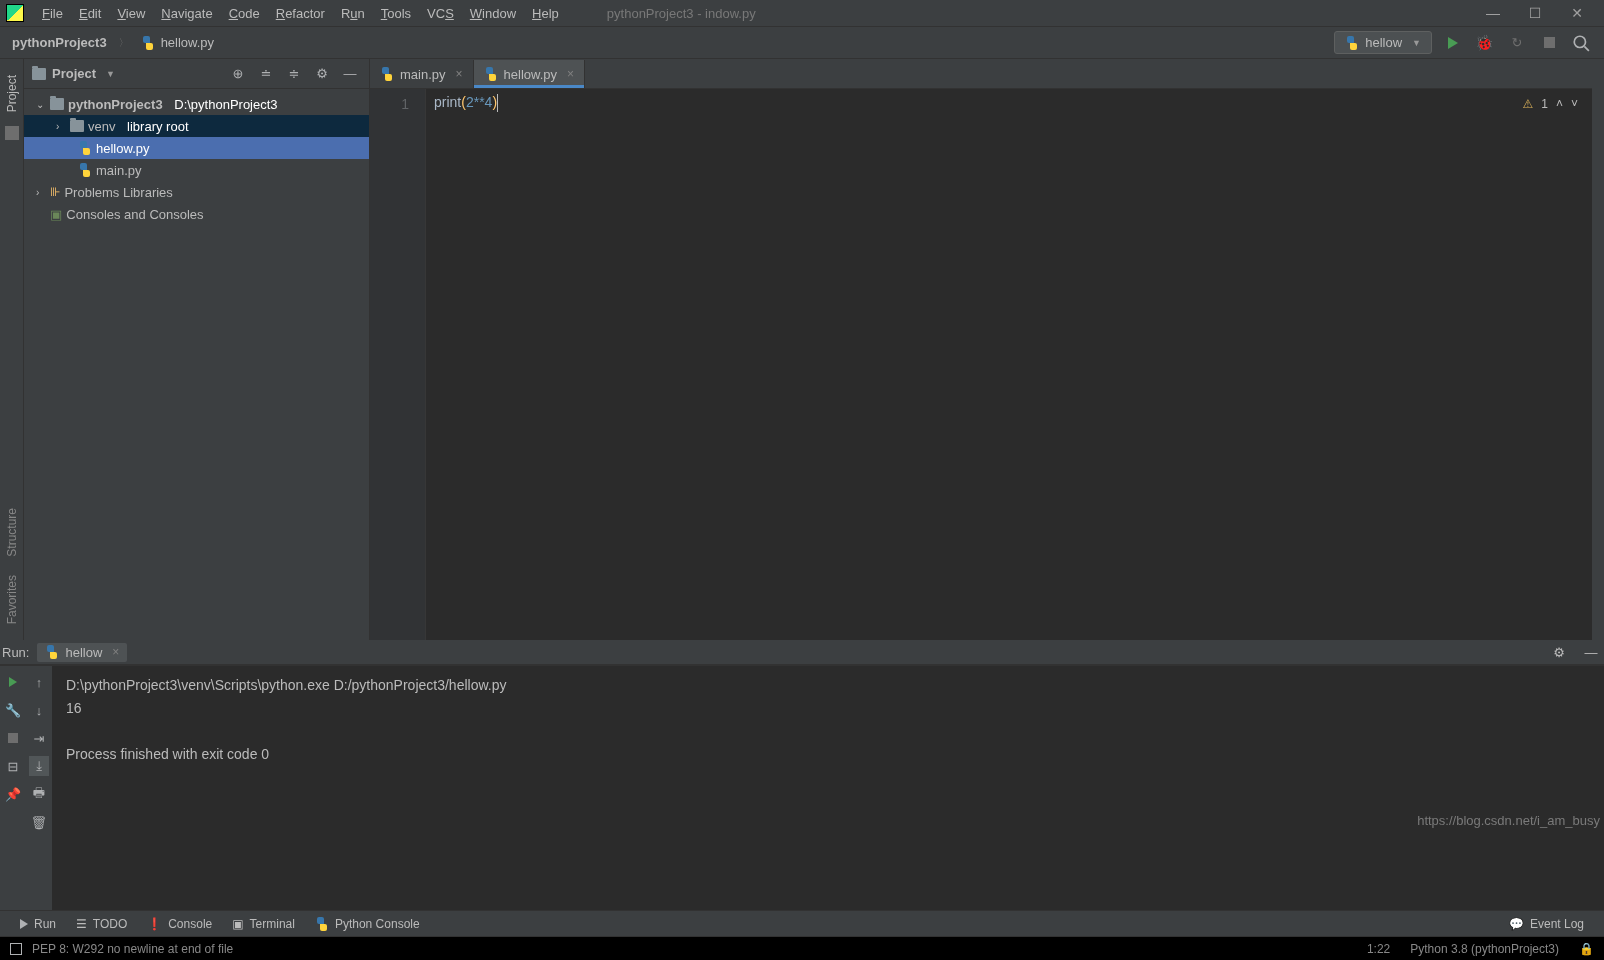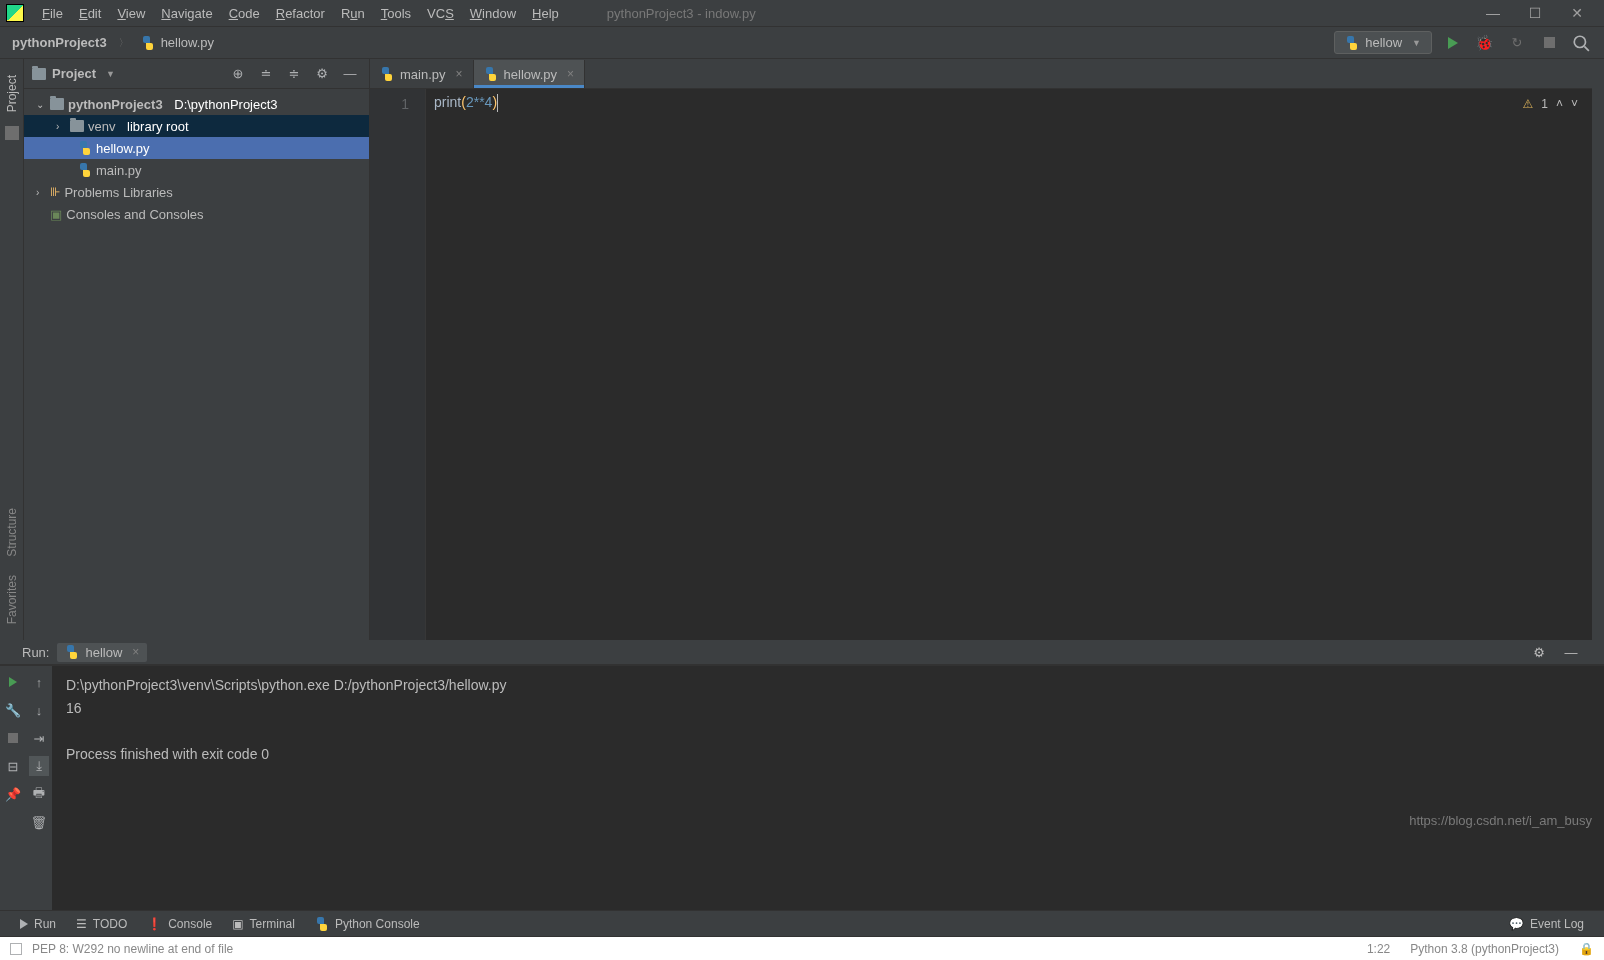--- a/index.html
+++ b/index.html
@@ -55,35 +55,35 @@
 .code-line { height:22px; line-height:22px; white-space:pre; }
 .tok-fn { color:#a9b7c6; }
 .tok-paren { color:#ffc66d; }
 .tok-num { color:#6897bb; }
 .cursor-caret { display:inline-block; width:1px; height:18px; background:#bbbbbb; vertical-align:middle; }
 .code-status { position:absolute; top:8px; right:14px; display:flex; align-items:center; gap:8px; color:#bbbbbb; font-size:12px; }
 .warn-tri { color:#e2b75b; }
 .right-rail { width:12px; background:#3c3f41; }
 .run-panel { height:245px; background:#2b2b2b; border-top:1px solid #323232; display:flex; }
 .run-panel-outer { display:flex; flex-direction:column; }
-.run-panel-header { height:25px; background:#3c3f41; display:flex; align-items:center; padding:0 22px; border-bottom:1px solid #323232;justify-content:flex-end; }
+.run-panel-header { height:25px; background:#3c3f41; display:flex; align-items:center; padding:0 2px; border-bottom:1px solid #323232;justify-content:flex-end; }
 .run-tab { display:flex; align-items:center; gap:6px; padding:2px 8px; background:#4e5254; border-radius:2px; margin-left:8px; }
 .run-header-right { margin-left:auto; display:flex; gap:10px; align-items:center; }
 .run-side-col { width:26px; display:flex; flex-direction:column; align-items:center; padding-top:6px; gap:8px; background:#3c3f41; }
 .run-side-col .side-btn { width:20px; height:20px; display:flex; align-items:center; justify-content:center; color:#afb1b3; cursor:pointer; }
 .play-sm { width:0; height:0; border-left:8px solid #499c54; border-top:5px solid transparent; border-bottom:5px solid transparent; }
 .stop-sm { width:10px; height:10px; background:#6e6e6e; }
 .console-out { flex:1; padding:8px 14px; font-family:"Consolas",monospace; font-size:14px; color:#bbbbbb; line-height:23px; white-space:pre; overflow:auto; }
 .bottom-bar { height:26px; background:#3c3f41; border-top:1px solid #323232; display:flex; align-items:center; padding:0 10px; font-size:12px; }
 .bottom-item { display:flex; align-items:center; gap:6px; padding:0 10px; cursor:pointer; }
 .bottom-right { margin-left:auto; display:flex; align-items:center; gap:6px; }
-.status-bar { height:24px; background:#ffffff; border-top:1px solid #323232; display:flex; align-items:center; padding:0 10px; font-size:12px; color:#888; }
+.status-bar { height:24px; background:#000000; border-top:1px solid #323232; display:flex; align-items:center; padding:0 10px; font-size:12px; color:#888; }
 .status-right { margin-left:auto; display:flex; gap:20px; align-items:center; }
 .box-icon { width:12px; height:12px; border:1px solid #afb1b3; display:inline-block; }
-.watermark { position:absolute; right:12px; bottom:132px; color:#7a7a7a; font-size:13px; pointer-events:none; }
+.watermark { position:absolute; right:4px; bottom:132px; color:#7a7a7a; font-size:13px; pointer-events:none; }
 .dd-arrow { font-size:9px; margin-left:4px; color:#999; }
 .left-rail-bot{ margin-top:auto; padding-bottom:10px; display:flex; flex-direction:column; gap:6px; align-items:center;}
 </style>
 </head>
 <body>
 
 <div class="menubar">
   <div class="app-icon"></div>
   <div class="menu-item"><u>F</u>ile</div>
   <div class="menu-item"><u>E</u>dit</div>

